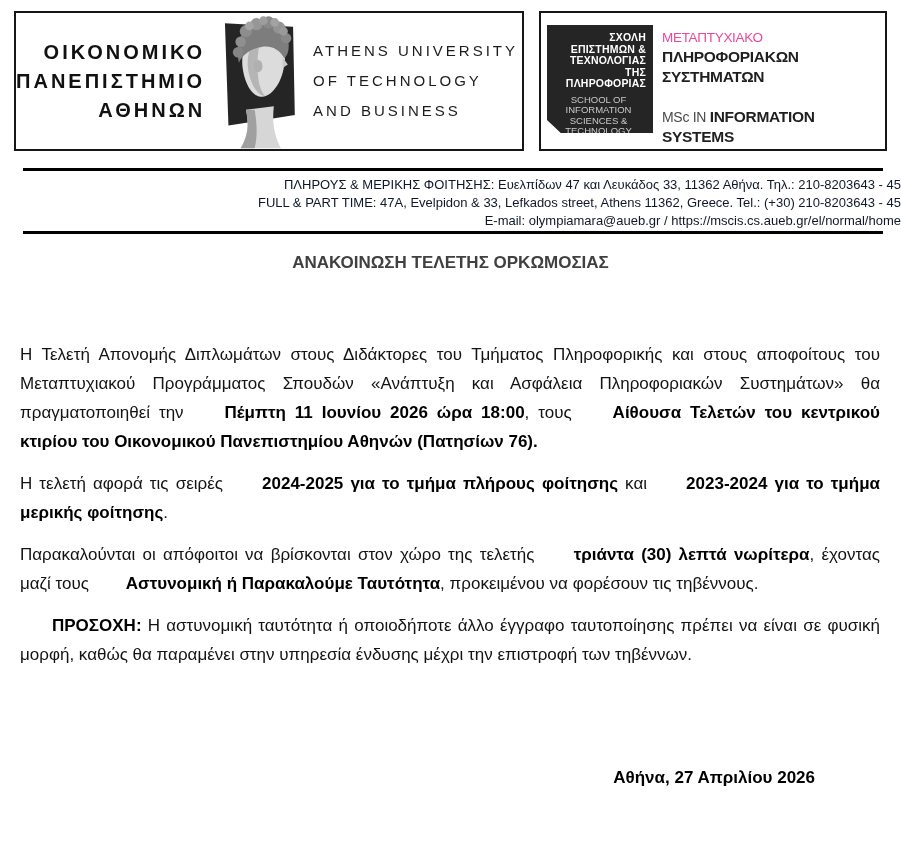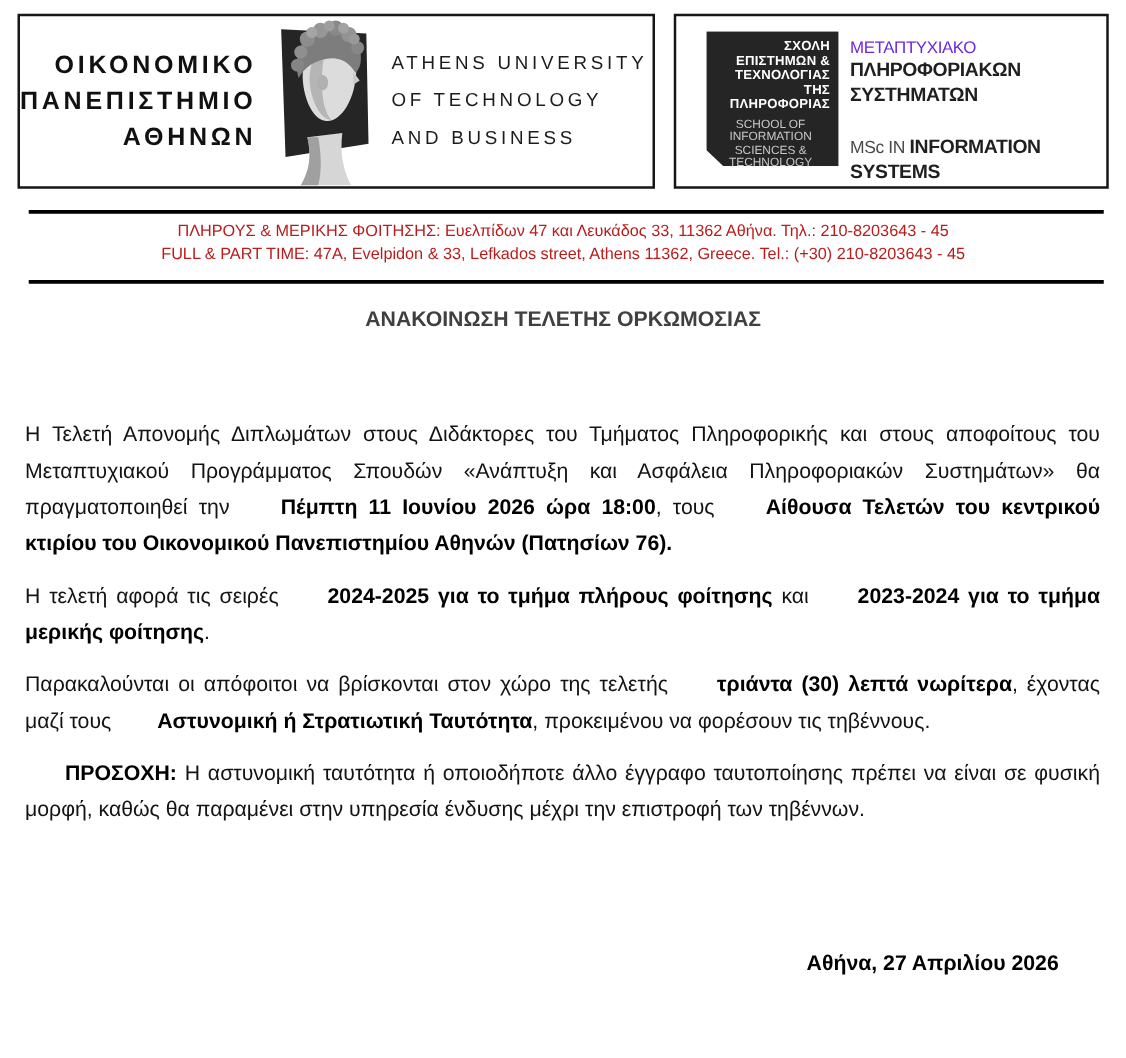--- a/index.html
+++ b/index.html
@@ -23,54 +23,54 @@
     letter-spacing: 3px; color: #111;
   }
   .aueb-english {
     text-align: left; font-size: 15px; line-height: 30px;
     letter-spacing: 3px; color: #1c1c1c; font-weight: 400;
   }
   .statue-wrap { width: 82px; height: 138px; flex: 0 0 auto; }
 
   .logo-right {
     flex: 1; display: flex; align-items: flex-start;
-    padding: 12px 6px 0 24px; gap: 9px; overflow: hidden;
+    padding: 12px 6px 0 6px; gap: 9px; overflow: hidden;
   }
   .school-pentagon {
     width: 106px; height: 108px; background: #252525; flex: 0 0 auto;
     clip-path: polygon(0 0, 100% 0, 100% 100%, 13% 100%, 0 88%);
     padding: 7px 7px 0 4px; text-align: right;
   }
   .school-greek { color: #ffffff; font-weight: bold; font-size: 10.5px; line-height: 11.5px; letter-spacing: 0.2px; }
   .school-english { color: #c9c9c9; font-size: 9.5px; line-height: 10.5px; margin-top: 5px; font-weight: 400; text-align: center; }
 
   .program { padding-top: 3px; letter-spacing: -0.3px; }
-  .program .p-light { font-size: 13.5px; line-height: 19px; color: #6d28d9; font-weight: 400; }
+  .program .p-light { font-size: 13.5px; line-height: 19px; color: #ec4899; font-weight: 400; }
   .program .p-bold { font-size: 15.5px; line-height: 20px; color: #1f1f1f; font-weight: bold; }
   .program .p-msc { margin-top: 20px; }
   .program .p-msc .pre { font-weight: 400; color: #4a4a4a; font-size: 14px; }
 
   
   .rule { background: #000; height: 3px; margin-left: 23px; width: 860px; }
   .rule-top { margin-top: 17px; }
-  .contact { text-align: center; font-size: 13px; line-height: 18px; padding: 5px 0 12px 0; color: #b91c1c; }
+  .contact { text-align: right; font-size: 13px; line-height: 18px; padding: 5px 0 1px 0; color: #0f172a; }
 
   
   .doc-title {
     text-align: center; font-weight: bold; font-size: 17px; line-height: 22px;
     margin-top: 18px; color: #404040;
   }
   .content {
     margin: 66px 21px 0 20px;
     font-size: 17px; line-height: 29px; text-align: justify; color: #131313;
   }
   .content p { margin-bottom: 13px; }
   .content b { color: #000; margin-left: 32px; }
   .date-line {
-    margin-top: 94px; text-align: right; padding-right: 54px;
+    margin-top: 94px; text-align: right; padding-right: 86px;
     font-weight: bold; font-size: 17px; line-height: 29px; color: #000;
   }
 </style>
 </head>
 <body>
 
 <div class="logos">
 
   <div class="logo-box logo-left">
     <div class="aueb-greek">
@@ -133,25 +133,26 @@
       <div class="p-bold p-msc"><span class="pre">MSc IN </span><span>INFORMATION SYSTEMS</span></div>
 
     </div>
   </div>
 </div>
 
 <div class="rule rule-top"></div>
 <div class="contact">
   <div>ΠΛΗΡΟΥΣ &amp; ΜΕΡΙΚΗΣ ΦΟΙΤΗΣΗΣ: Ευελπίδων 47 και Λευκάδος 33, 11362 Αθήνα. Τηλ.: 210-8203643 - 45</div>
   <div>FULL &amp; PART TIME: 47A, Evelpidon &amp; 33, Lefkados street, Athens 11362, Greece. Tel.: (+30) 210-8203643 - 45</div>
+  <div>E-mail: olympiamara@aueb.gr / https://mscis.cs.aueb.gr/el/normal/home</div>
 </div>
 <div class="rule"></div>
 
 <div class="doc-title">ΑΝΑΚΟΙΝΩΣΗ ΤΕΛΕΤΗΣ ΟΡΚΩΜΟΣΙΑΣ</div>
 
 <div class="content">
   <p><span>Η Τελετή Απονομής Διπλωμάτων στους Διδάκτορες του Τμήματος Πληροφορικής και στους αποφοίτους του Μεταπτυχιακού Προγράμματος Σπουδών «Ανάπτυξη και Ασφάλεια Πληροφοριακών Συστημάτων» θα πραγματοποιηθεί την </span><b>Πέμπτη 11 Ιουνίου 2026 ώρα 18:00</b><span>, τους </span><b>Αίθουσα Τελετών του κεντρικού κτιρίου του Οικονομικού Πανεπιστημίου Αθηνών (Πατησίων 76).</b></p>
   <p><span>Η τελετή αφορά τις σειρές </span><b>2024-2025 για το τμήμα πλήρους φοίτησης</b><span> και </span><b>2023-2024 για το τμήμα μερικής φοίτησης</b><span>.</span></p>
-  <p><span>Παρακαλούνται οι απόφοιτοι να βρίσκονται στον χώρο της τελετής </span><b>τριάντα (30) λεπτά νωρίτερα</b><span>, έχοντας μαζί τους </span><b>Αστυνομική ή Στρατιωτική Ταυτότητα</b><span>, προκειμένου να φορέσουν τις τηβέννους.</span></p>
+  <p><span>Παρακαλούνται οι απόφοιτοι να βρίσκονται στον χώρο της τελετής </span><b>τριάντα (30) λεπτά νωρίτερα</b><span>, έχοντας μαζί τους </span><b>Αστυνομική ή Παρακαλούμε Ταυτότητα</b><span>, προκειμένου να φορέσουν τις τηβέννους.</span></p>
   <p><b>ΠΡΟΣΟΧΗ:</b><span> Η αστυνομική ταυτότητα ή οποιοδήποτε άλλο έγγραφο ταυτοποίησης πρέπει να είναι σε φυσική μορφή, καθώς θα παραμένει στην υπηρεσία ένδυσης μέχρι την επιστροφή των τηβέννων.</span></p>
 </div>
 
 <div class="date-line">Αθήνα, 27 Απριλίου 2026</div>
 
 </body></html>

